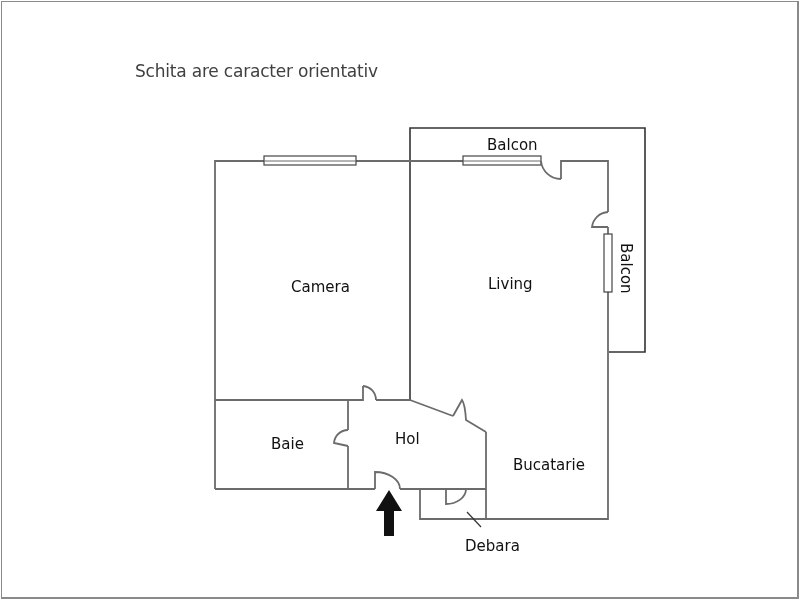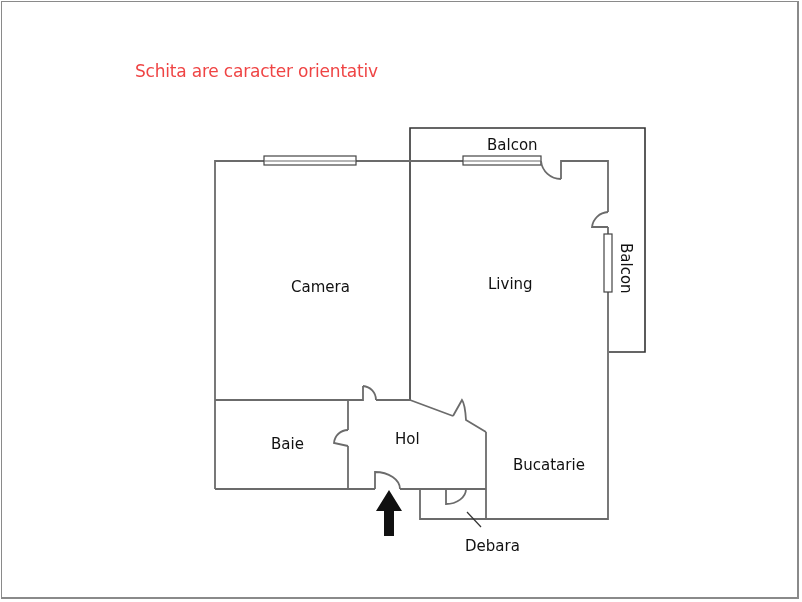--- a/index.html
+++ b/index.html
@@ -1,18 +1,18 @@
 <!DOCTYPE html>
 <html><head>
 <meta charset="utf-8">
 <style>
   html, body { margin: 0; padding: 0; background: #ffffff; }
   body { width: 802px; height: 602px; position: relative; overflow: hidden; font-family: "DejaVu Sans", sans-serif; }
   .frame { position: absolute; left: 1px; top: 1px; width: 798px; height: 598px; border: 2px solid #8a8a8a; border-top-width: 1px; border-left-width: 1px; box-sizing: border-box; }
-  .title { position: absolute; left: 135px; top: 61px; font-size: 17px; color: #ef4444; letter-spacing: -0.2px; }
+  .title { position: absolute; left: 135px; top: 61px; font-size: 17px; color: #404040; letter-spacing: -0.2px; }
   svg { position: absolute; left: 0; top: 0; }
   .lbl { font-family: "DejaVu Sans", sans-serif; font-size: 15px; fill: #111; }
   .wall { stroke: #6b6b6b; stroke-width: 1.8; fill: none; }
   .wall-dark { stroke: #333; stroke-width: 1.6; fill: none; }
   .win { stroke: #444; stroke-width: 1.2; fill: #fff; }
 </style>
 </head>
 <body>
 
 <div class="frame"></div>

